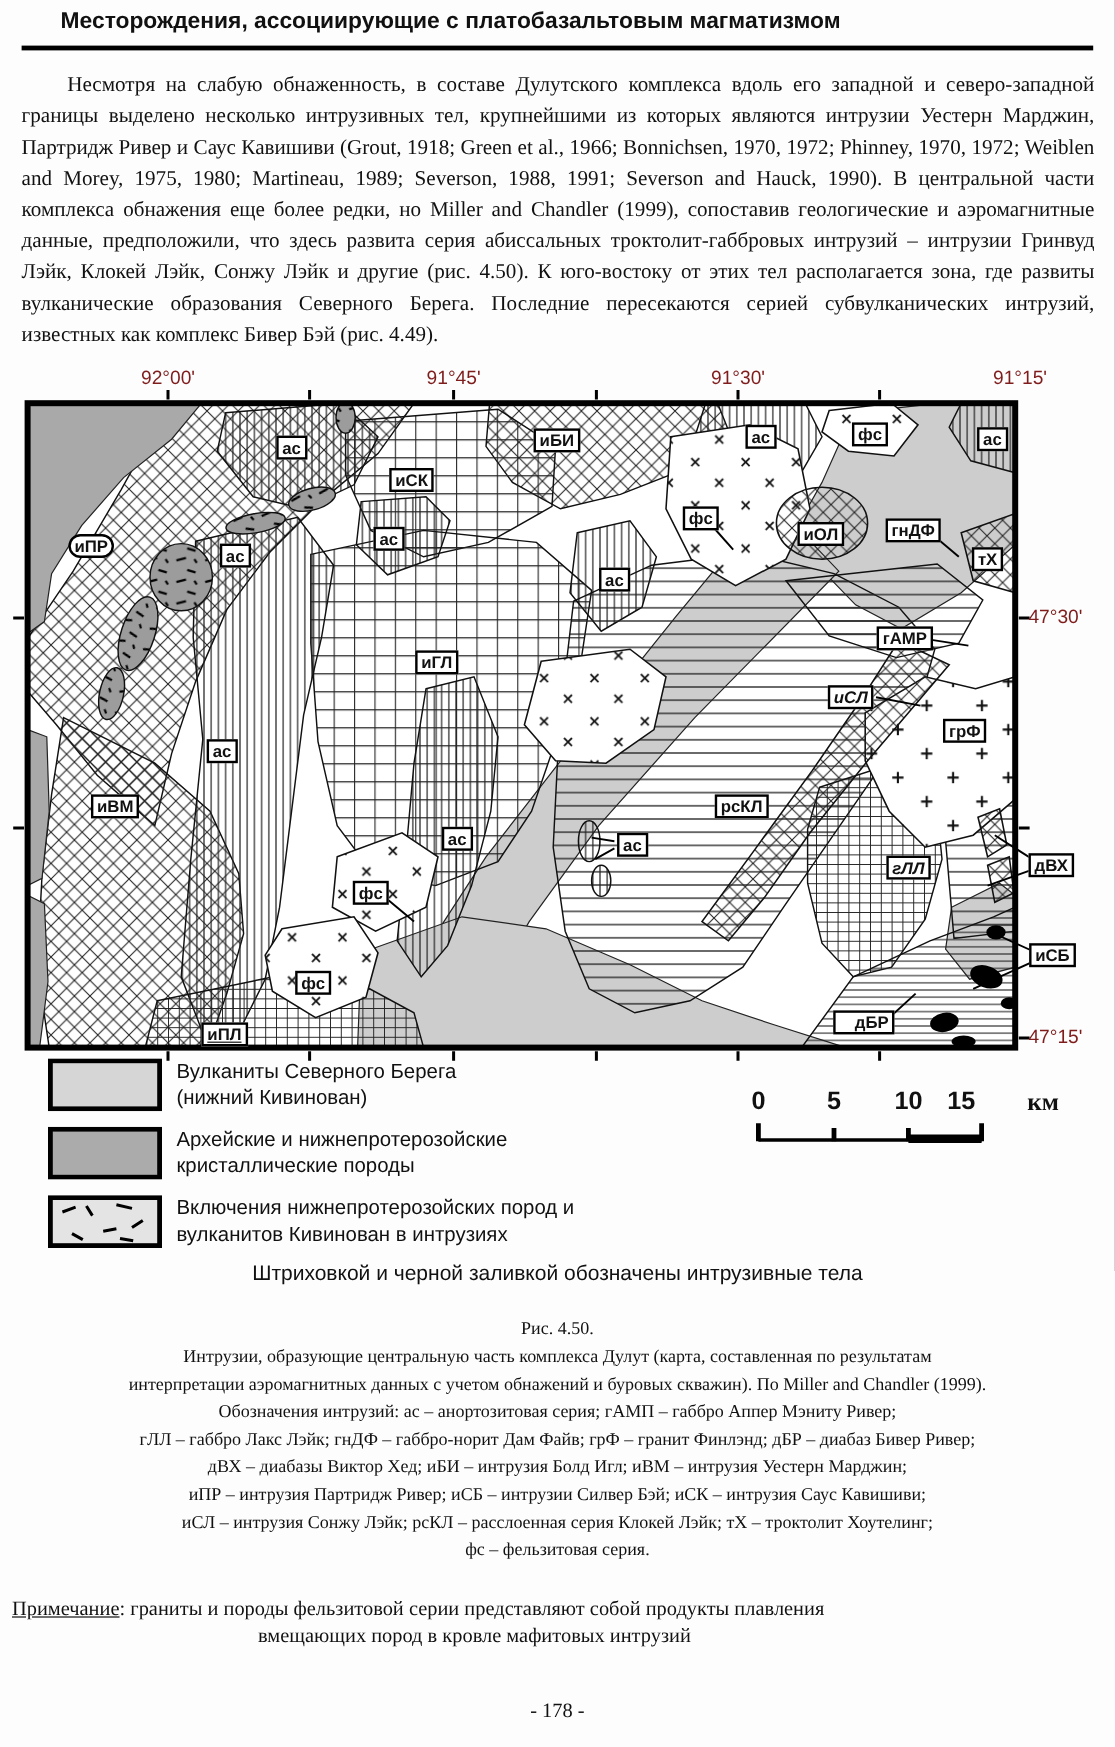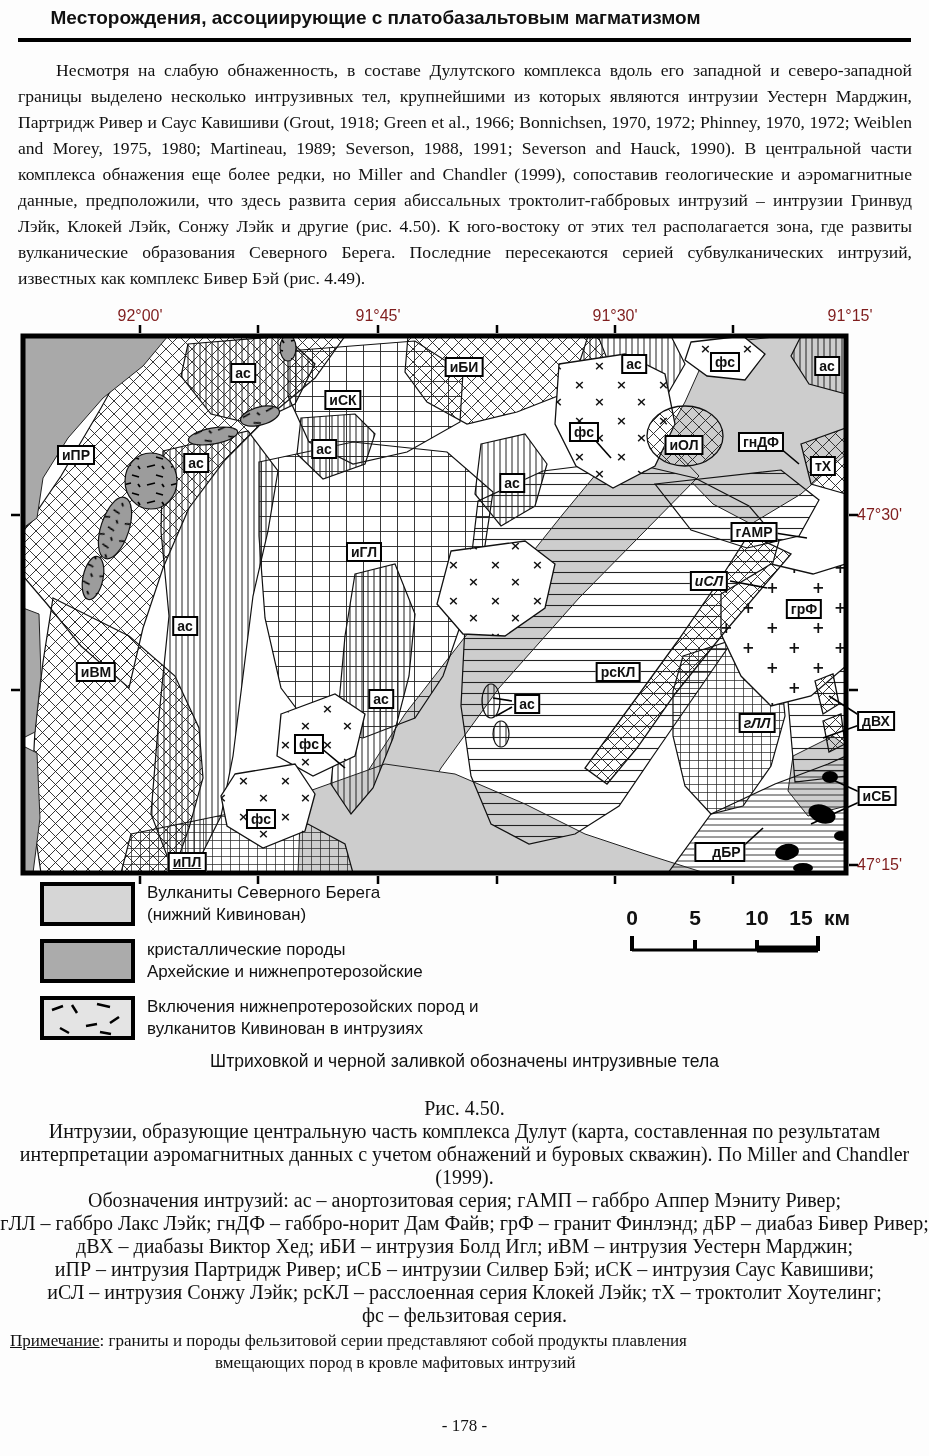--- a/index.html
+++ b/index.html
@@ -24,25 +24,25 @@
   .axis-label.lon{transform:translateX(-50%);}
   
   .legend{position:absolute;left:22px;top:882px;width:600px;}
   .lg-row{position:absolute;left:18px;display:flex;align-items:center;}
   .lg-row svg{flex:0 0 auto;display:block;}
   .lg-text{margin-left:12px;font-family:"Liberation Sans",sans-serif;font-size:17px;line-height:22px;}
   
   .scalebar{position:absolute;left:0;top:0;}
   .sb-num{position:absolute;transform:translateX(-50%);font-family:"Liberation Sans",sans-serif;
           font-weight:bold;font-size:21px;}
-  .sb-unit{position:absolute;font-family:Liberation Sans, sans-serif;font-weight:bold;font-size:21px;}
+  .sb-unit{position:absolute;font-family:Liberation Serif, serif;font-weight:bold;font-size:21px;margin-left:32px;}
   
   .hatch-note{position:absolute;top:1051px;left:0;width:929px;text-align:center;
               font-family:"Liberation Sans",sans-serif;font-size:17.5px;}
-  .caption{position:absolute;top:1097px;left:0;width:929px;text-align:center;font-size:20px;line-height:23px;}
+  .caption{position:absolute;top:1097px;left:0;width:929px;text-align:center;font-size:15px;line-height:23px;}
   .footnote{position:absolute;top:1330px;left:10px;width:900px;font-size:17px;line-height:21.5px;}
   .footnote .u{text-decoration:underline;}
   .footnote .l2{padding-left:205px;}
   .pageno{position:absolute;top:1416px;left:0;width:929px;text-align:center;font-size:17px;}
 </style>
 </head>
 <body>
 
 <div class="page">
 
@@ -200,21 +200,21 @@
     </svg>
   </div>
 
   <div class="overlay">
       <div class="map-label" style="left: 243px; top: 373px;">ас</div>
       <div class="map-label" style="left: 343px; top: 400px;">иСК</div>
       <div class="map-label" style="left: 464px; top: 367px;">иБИ</div>
       <div class="map-label" style="left: 634px; top: 364px;">ас</div>
       <div class="map-label" style="left: 725px; top: 362px;">фс</div>
       <div class="map-label" style="left: 827px; top: 366px;">ас</div>
-      <div class="map-label" style="left: 76px; top: 455px;">иПР</div>
+      <div class="map-label" style="left: 76px; top: 455px; border-radius: 10px;">иПР</div>
       <div class="map-label" style="left: 324px; top: 449px;">ас</div>
       <div class="map-label" style="left: 196px; top: 463px;">ас</div>
       <div class="map-label" style="left: 584px; top: 432px;">фс</div>
       <div class="map-label" style="left: 684px; top: 445px;">иОЛ</div>
       <div class="map-label" style="left: 761px; top: 442px;">гнДФ</div>
       <div class="map-label" style="left: 823px; top: 466px;">тХ</div>
       <div class="map-label" style="left: 512px; top: 483px;">ас</div>
       <div class="map-label" style="left: 364px; top: 552px;">иГЛ</div>
       <div class="map-label" style="left: 754px; top: 532px;">гАМР</div>
       <div class="map-label" style="left: 709px; top: 581px; font-style: italic;">иСЛ</div>
@@ -247,22 +247,22 @@
       <div class="lg-text">
         <div>Вулканиты Северного Берега</div>
         <div>(нижний Кивинован)</div>
       </div>
     </div>
     <div class="lg-row" style="top:57px">
       <svg width="95" height="44">
         <rect x="2" y="2" width="91" height="40" fill="#ababab" stroke="#000" stroke-width="4"></rect>
       </svg>
       <div class="lg-text">
+        <div>Архейские и нижнепротерозойские</div>
         <div>кристаллические породы</div>
-        <div>Архейские и нижнепротерозойские</div>
       </div>
     </div>
     <div class="lg-row" style="top:114px">
       <svg width="95" height="44">
         <rect x="2" y="2" width="91" height="40" fill="#e4e4e4" stroke="#000" stroke-width="4"></rect>
         <path d="M12,14l11,-4 M32,9l5,8 M57,8l13,3 M20,32l9,5 M46,30l11,-2 M70,27l9,-6 M60,36l11,2" stroke="#000" stroke-width="2.5" fill="none"></path>
       </svg>
       <div class="lg-text">
         <div>Включения  нижнепротерозойских пород и</div>
         <div>вулканитов Кивинован в интрузиях</div>

